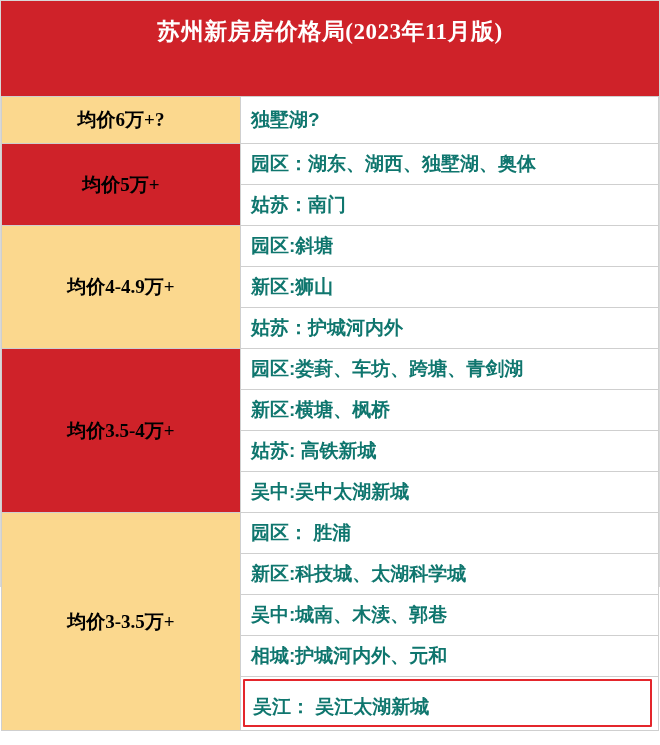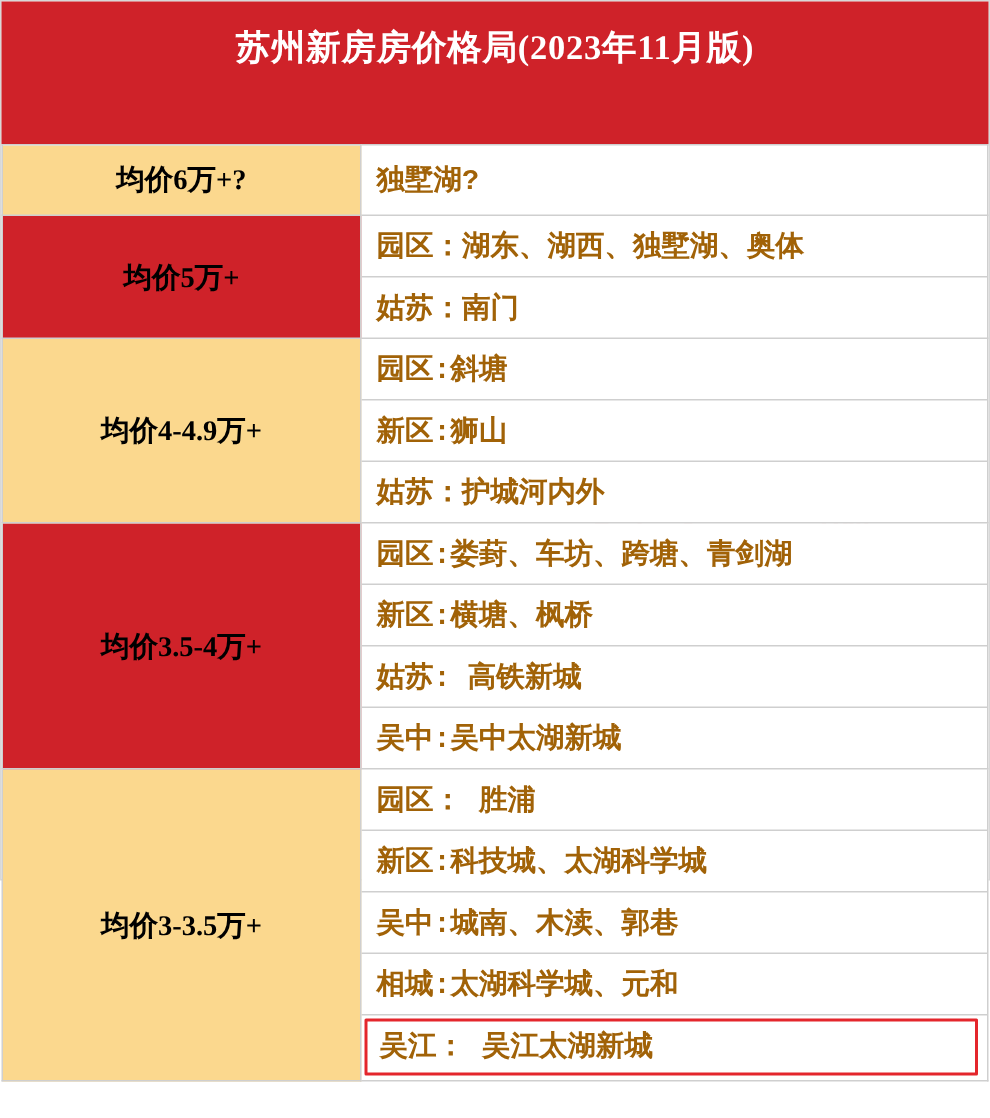--- a/index.html
+++ b/index.html
@@ -95,39 +95,39 @@
   td.value-cell {
     padding: 0;
     background: #ffffff;
   }
   .lines {
     display: block;
   }
   .line {
     font-size: 19px;
     font-weight: bold;
-    color: #a16207;
-    font-family: Liberation Mono, monospace;
+    color: #0f766e;
+    font-family: Liberation Sans, sans-serif;
     padding: 7px 0 7px 10px;
     border-bottom: 1px solid #cfcfcf;
     box-sizing: border-box;
     white-space: nowrap;
     overflow: hidden;
   }
   .line.last {
     border-bottom: none;
   }
   .line.single {
     border-bottom: none;
     padding: 10px 0 10px 10px;
   }
   .line.boxed {
     border: 2px solid #e4262c;
     margin: 2px 6px 3px 2px;
-    padding: 3px 0 5px 8px;
+    padding: 13px 0 5px 8px;
     border-radius: 1px;
   }
   .bg-yellow { background: #fbd88e; }
   .bg-red { background: #cf2229; color: #000000; }
   .bg-yellow2 { background: #fbd88e; }
 </style>
 </head>
 <body>
 
 <div class="sheet">
@@ -189,20 +189,20 @@
         </td>
       </tr>
 
       <tr>
         <td class="label-cell bg-yellow2">均价3-3.5万+</td>
         <td class="value-cell">
           <div class="lines">
             <div class="line">园区： 胜浦</div>
             <div class="line">新区:科技城、太湖科学城</div>
             <div class="line">吴中:城南、木渎、郭巷</div>
-            <div class="line">相城:太湖科学城、元和</div>
+            <div class="line">相城:护城河内外、元和</div>
             <div class="line last boxed">吴江： 吴江太湖新城</div>
           </div>
         </td>
       </tr>
     </tbody>
   </table>
 </div>
 
 </body></html>

